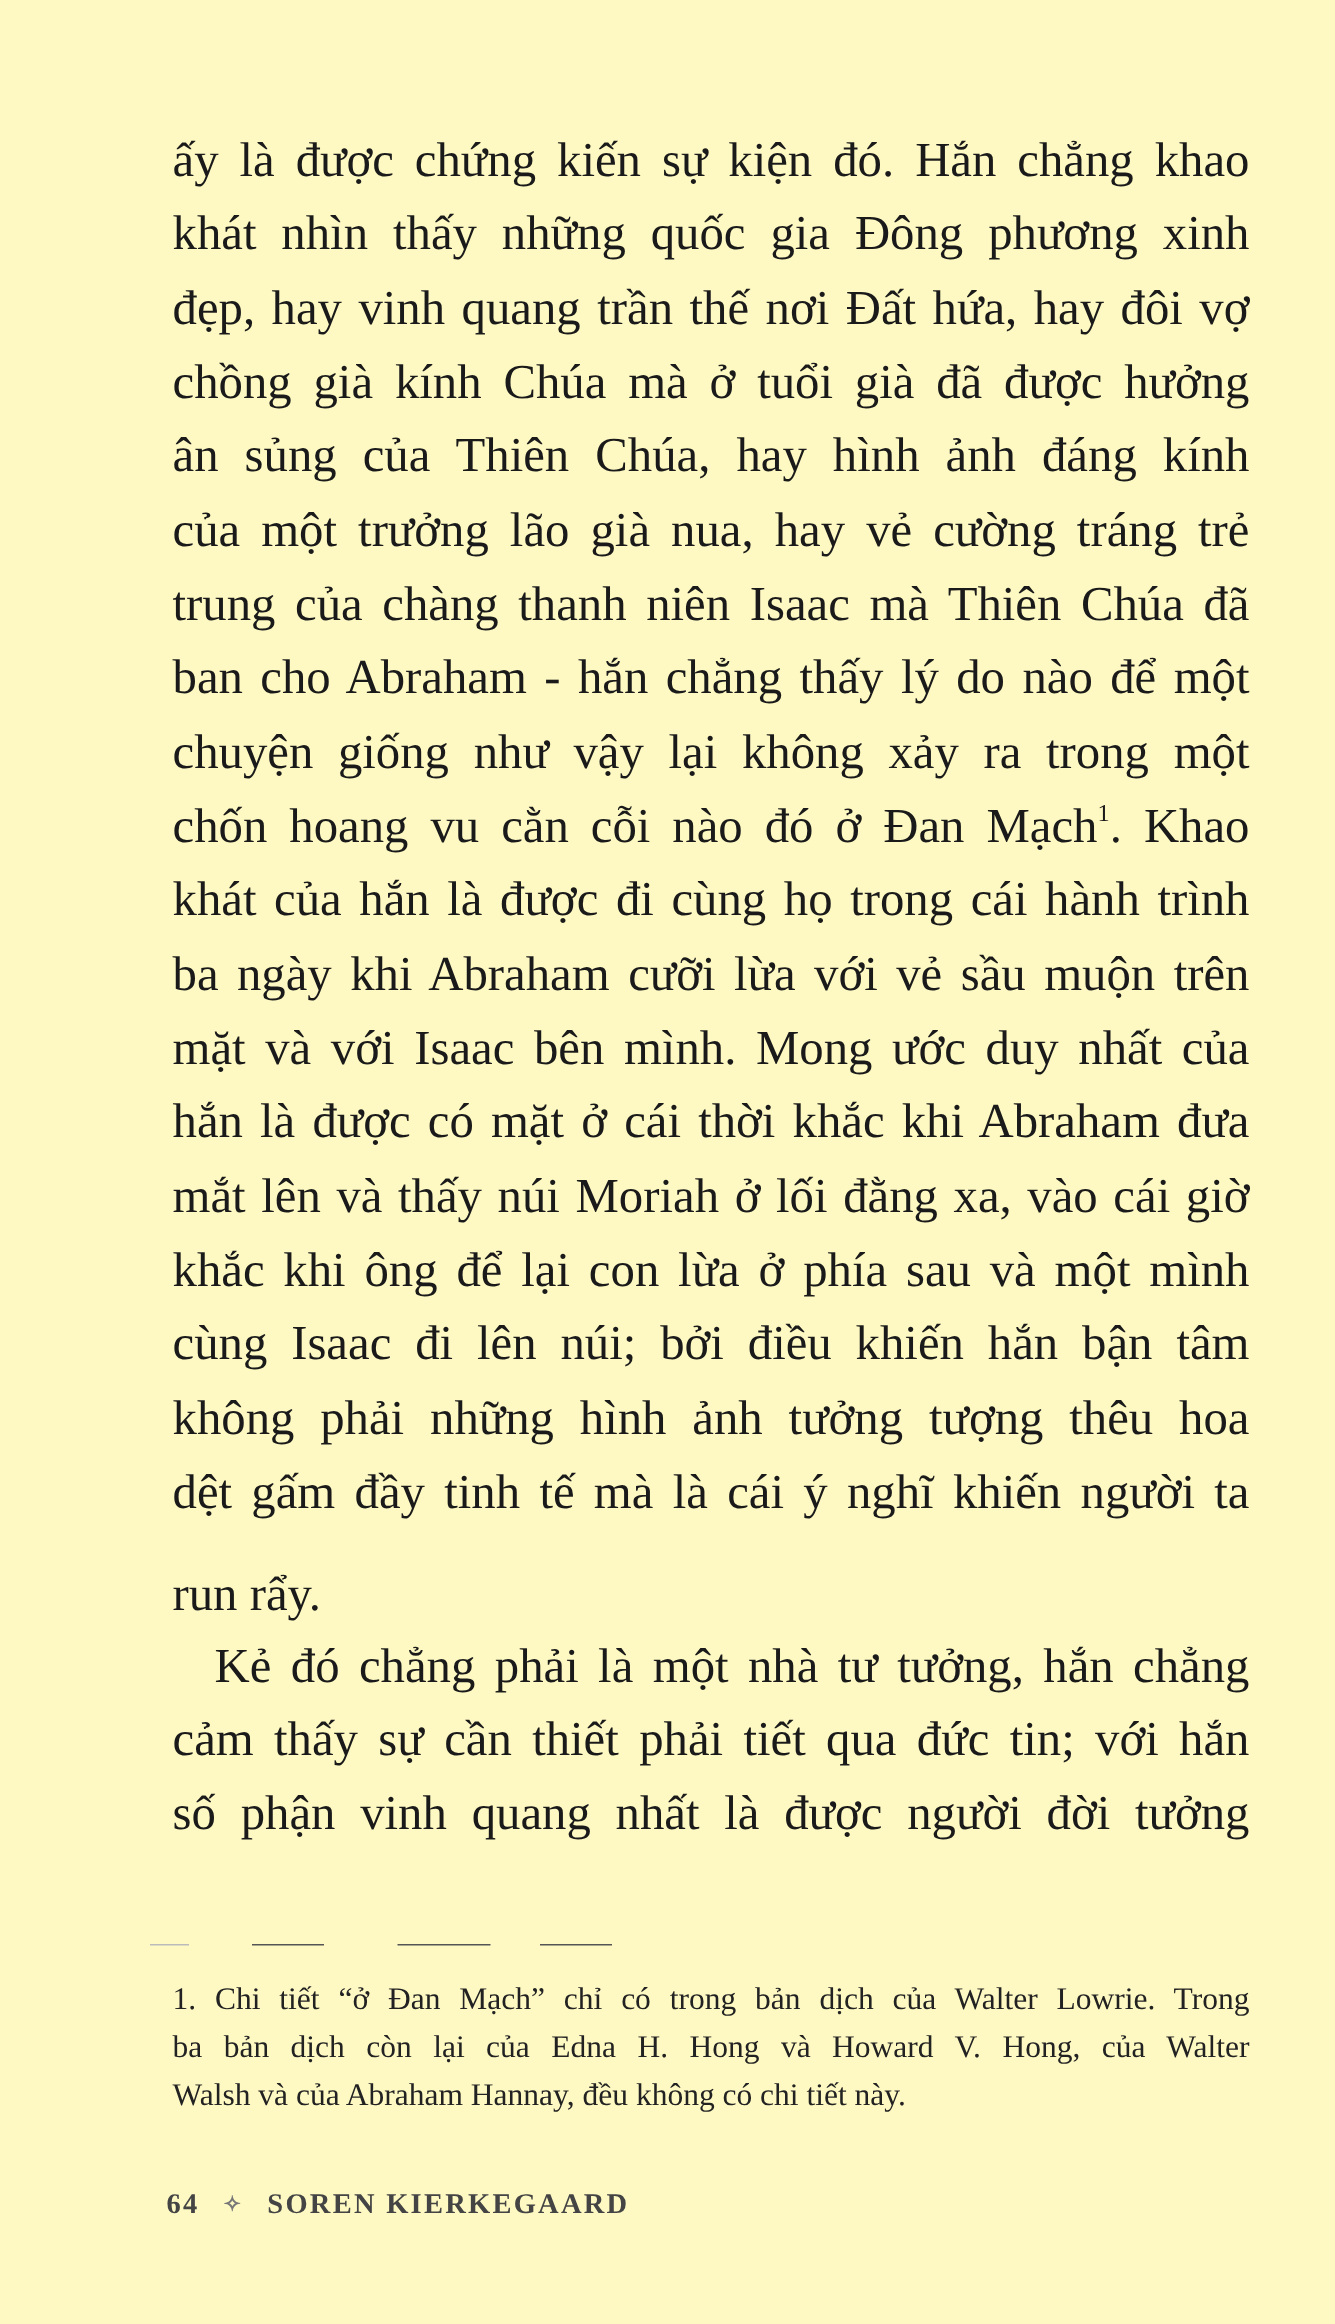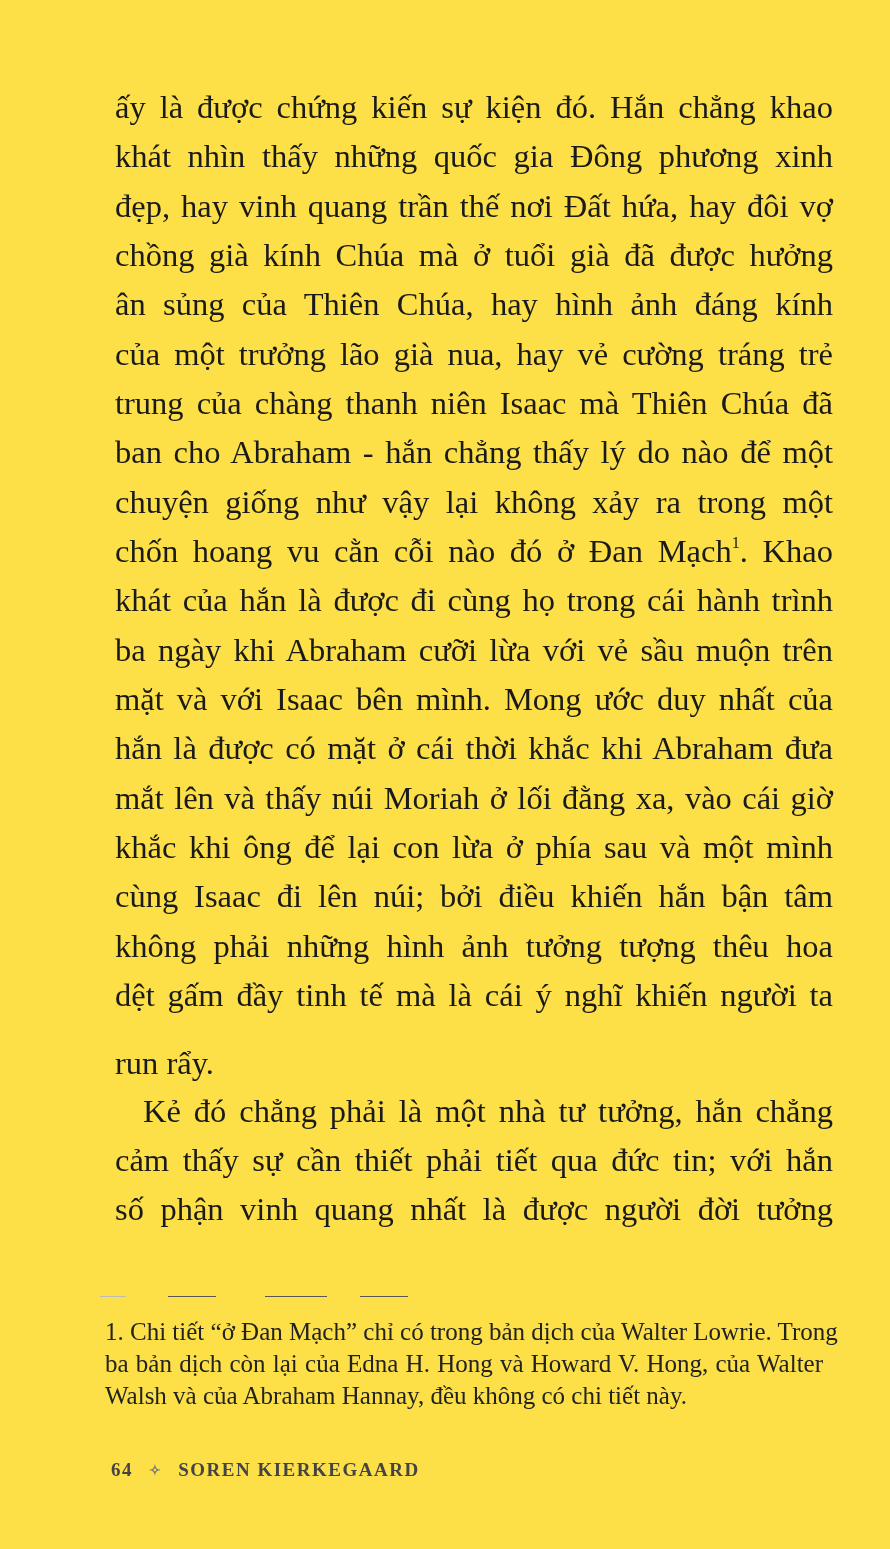--- a/index.html
+++ b/index.html
@@ -1,31 +1,31 @@
 <!DOCTYPE html>
 <html><head>
 <meta charset="utf-8">
 <style>
   html, body { margin: 0; padding: 0; background: #ffffff; }
   body { width: 890px; height: 1549px; position: relative; overflow: hidden; }
-  .page { position: absolute; left: 0; top: 0; width: 890px; height: 1549px; background: #fde047; }
+  .page { position: absolute; left: 0; top: 0; width: 890px; height: 1549px; background: #fef9c3; }
   .line {
     position: absolute; left: 115px; width: 718px;
     font-family: "Liberation Serif", "DejaVu Serif", serif;
     font-size: 32.5px; line-height: 40px; color: #1a1a1a;
     white-space: nowrap; text-align: justify; text-align-last: justify;
   }
   .line.last { text-align-last: left; margin-top: 19px; }
   .line.indent { left: 143px; width: 690px; }
   sup { font-size: 0.5em; vertical-align: 0.85em; line-height: 0; }
   .rule-seg { position: absolute; top: 1296px; height: 1px; background: #555; }
   .fn {
-    position: absolute; left: 105px; width: 718px;
+    position: absolute; left: 115px; width: 718px;
     font-family: "Liberation Serif", "DejaVu Serif", serif;
-    font-size: 25px; line-height: 28px; color: #222;
+    font-size: 21px; line-height: 28px; color: #222;
     white-space: nowrap; text-align: justify; text-align-last: justify;
   }
   .fn.last { text-align-last: left; }
   .footer {
     position: absolute; left: 111px; top: 1457px;
     font-family: "Liberation Serif", "DejaVu Serif", serif;
     font-size: 19px; line-height: 26px; color: #444; letter-spacing: 1.5px;
     white-space: nowrap;
     font-weight: bold;
   }

